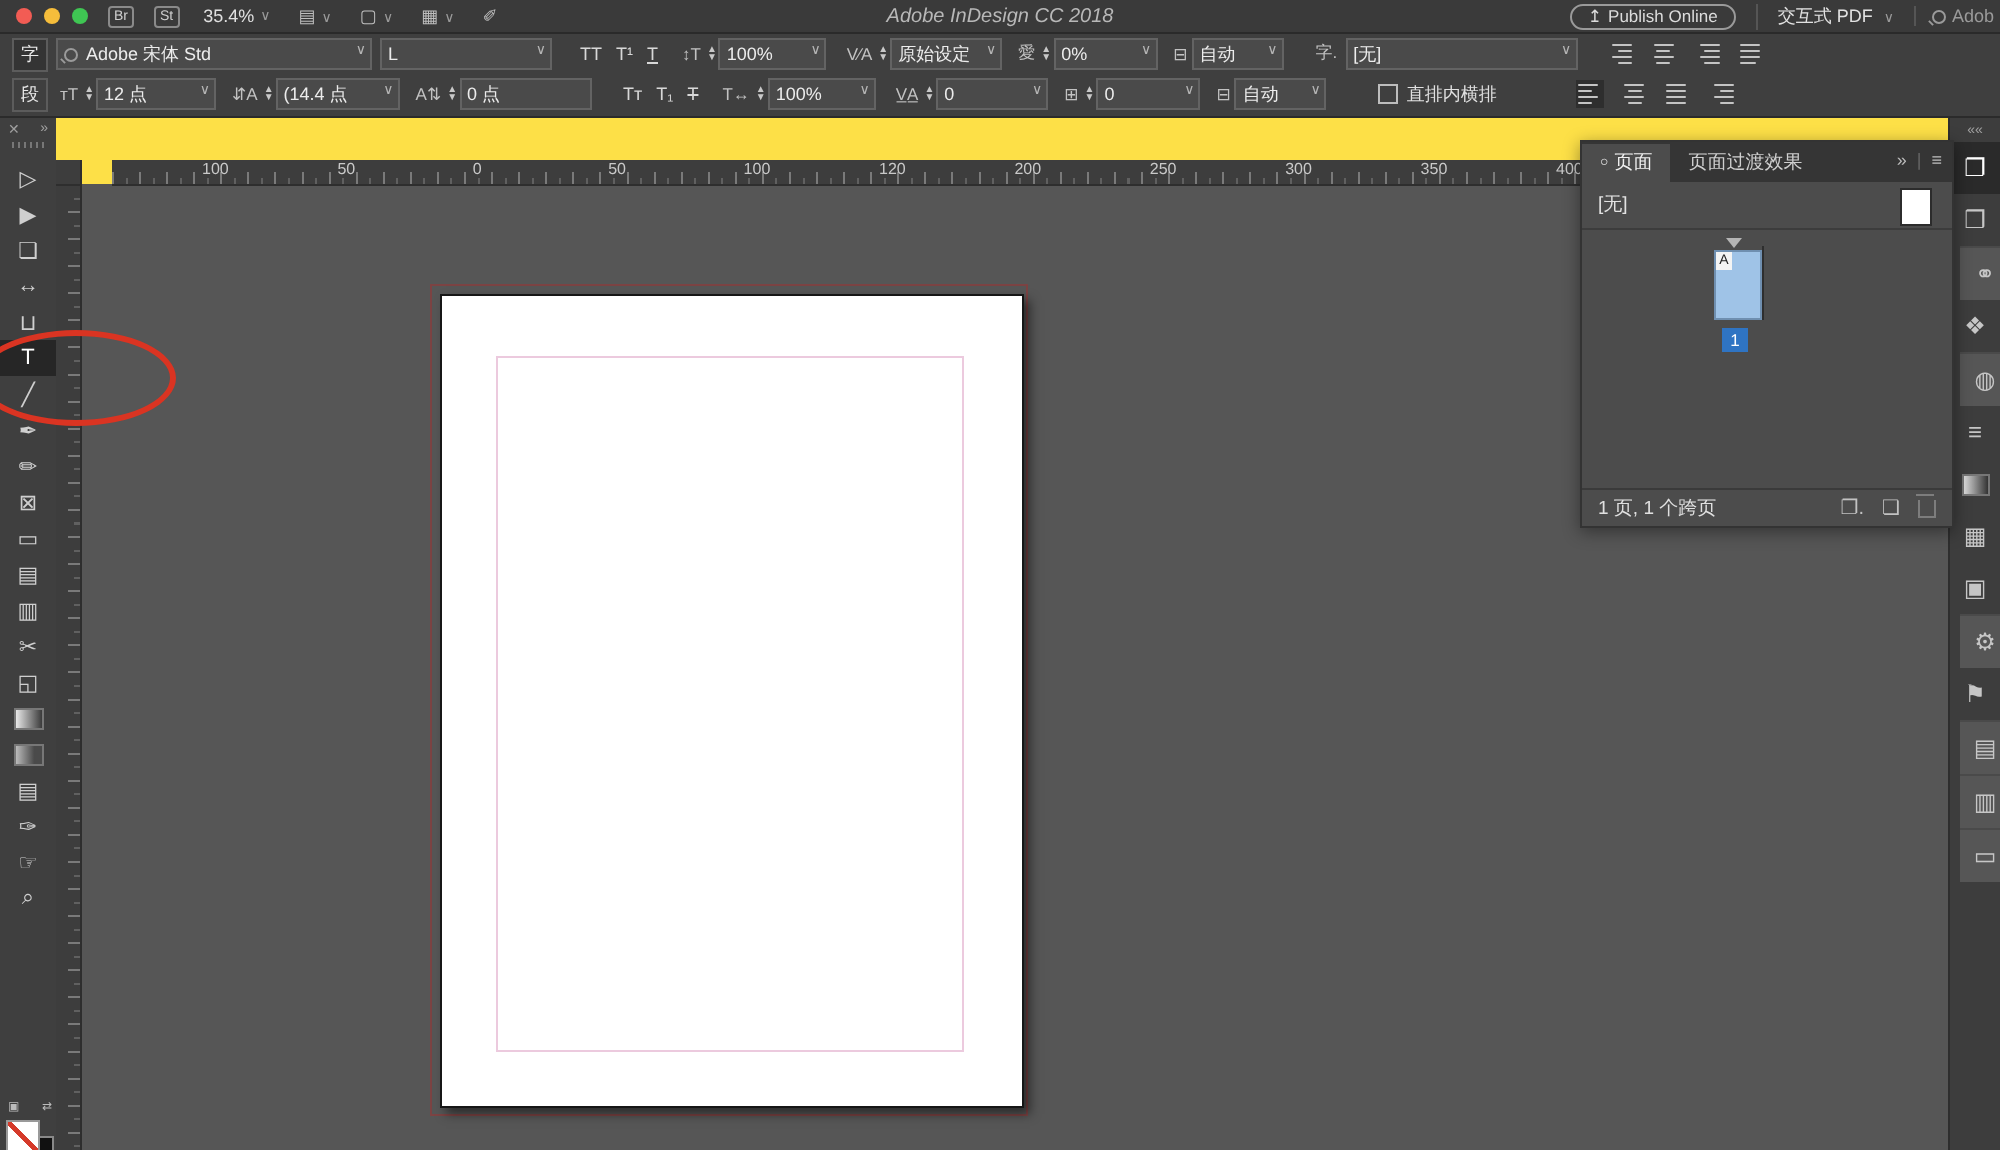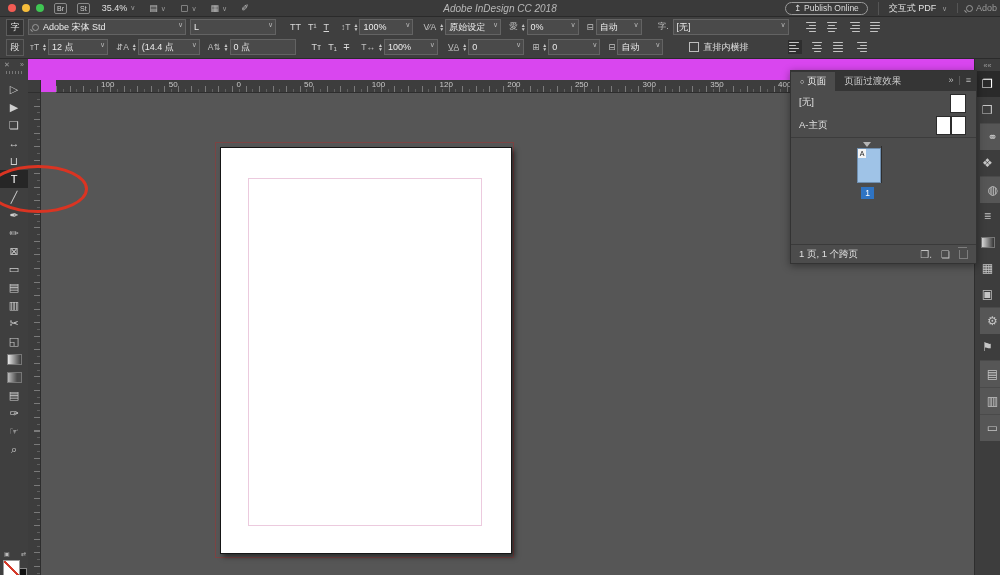--- a/index.html
+++ b/index.html
@@ -1,18 +1,18 @@
 <!DOCTYPE html>
 <html><head>
 <meta charset="utf-8">
 <style>
   html,body{margin:0;padding:0;background:#222;}
   #app{position:relative;width:1000px;height:575px;overflow:hidden;
        font-family:"Liberation Sans","DejaVu Sans",sans-serif;color:#d6d6d6;
-       background:#d946ef;font-size:10px;-webkit-font-smoothing:antialiased;}
+       background:#fde047;font-size:10px;-webkit-font-smoothing:antialiased;}
   
   #titlebar{position:absolute;left:0;top:0;width:1000px;height:16px;background:#3a3a3a;
             border-bottom:1px solid #2a2a2a;display:flex;align-items:center;z-index:40;}
   .tl{width:8px;height:8px;border-radius:50%;margin-left:6px;}
   .tl.red{background:#f25c54;margin-left:8px;} .tl.yel{background:#f6bd3b;} .tl.grn{background:#3fc653;}
   .appbadge{border:1px solid #8a8a8a;border-radius:2px;font-size:7px;padding:0 2px;margin-left:10px;color:#cfcfcf;height:9px;line-height:9px;}
   .zoomlvl{margin-left:12px;font-size:9px;color:#e0e0e0;}
   .ddv{font-size:7px;color:#9a9a9a;margin-left:3px;}
   .tb-ic{margin-left:14px;font-size:9px;color:#bdbdbd;}
   #title-text{position:absolute;left:0;right:0;text-align:center;font-size:10px;color:#b8b8b8;pointer-events:none;font-style:italic;}
@@ -397,27 +397,20 @@
       <span id="pp-head-icons">
         <span>»</span>
         <span style="color:#666">|</span>
         <span>≡</span>
       </span>
     </div>
     <div class="pp-row">
       <span>[无]</span>
       <span class="thumb"></span>
     </div>
-    <div class="pp-row">
-      <span>A-主页</span>
-      <span class="thumb2">
-          <b></b>
-          <b></b>
-        </span>
-    </div>
     <div id="pp-spread">
       <span id="spread-arrow"></span>
       <div id="page-thumb">
         <span class="mlabel">A</span>
       </div>
       <span id="spread-spine"></span>
       <div id="page-num">1</div>
     </div>
     <div id="pp-status">
       <span>1 页, 1 个跨页</span>

